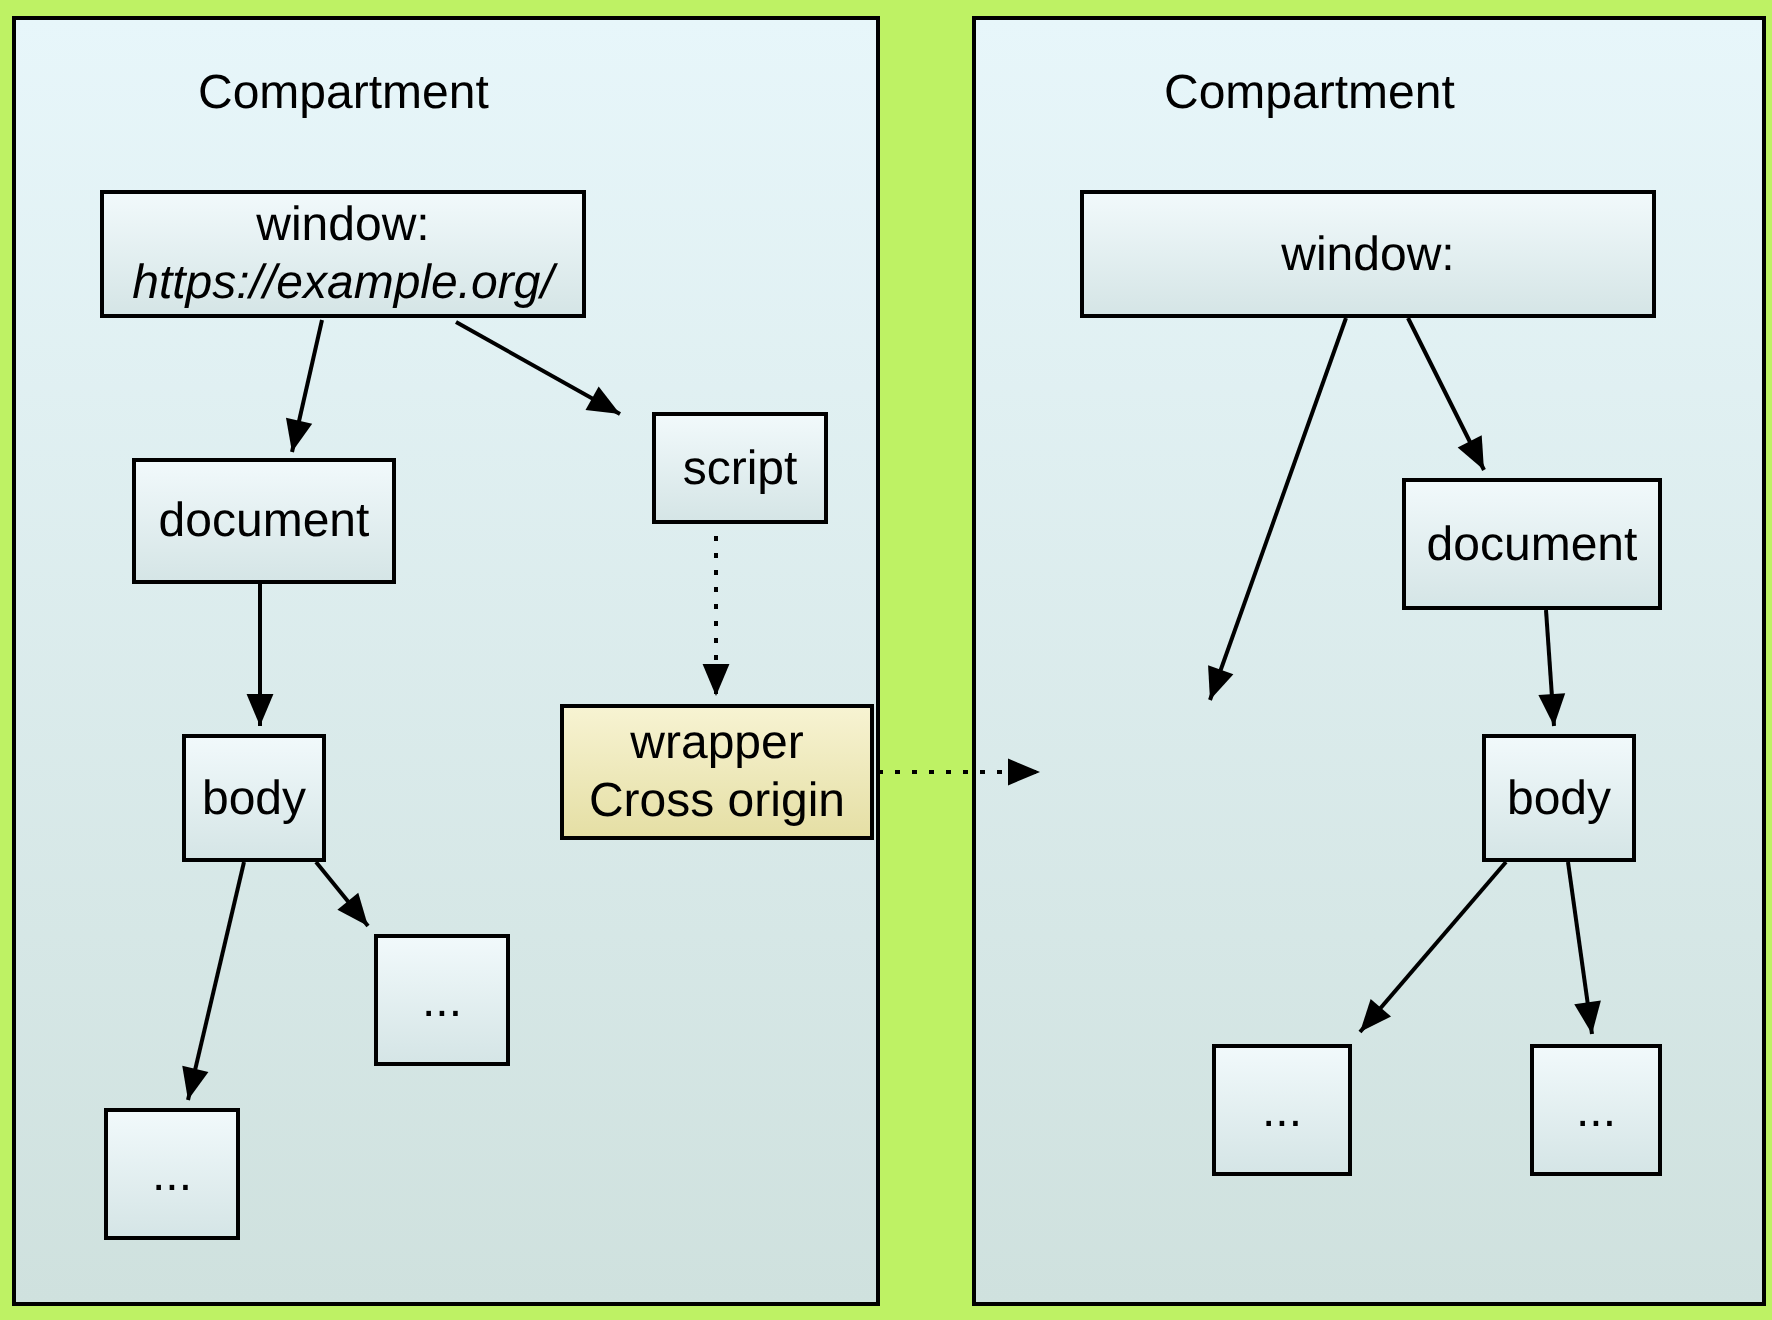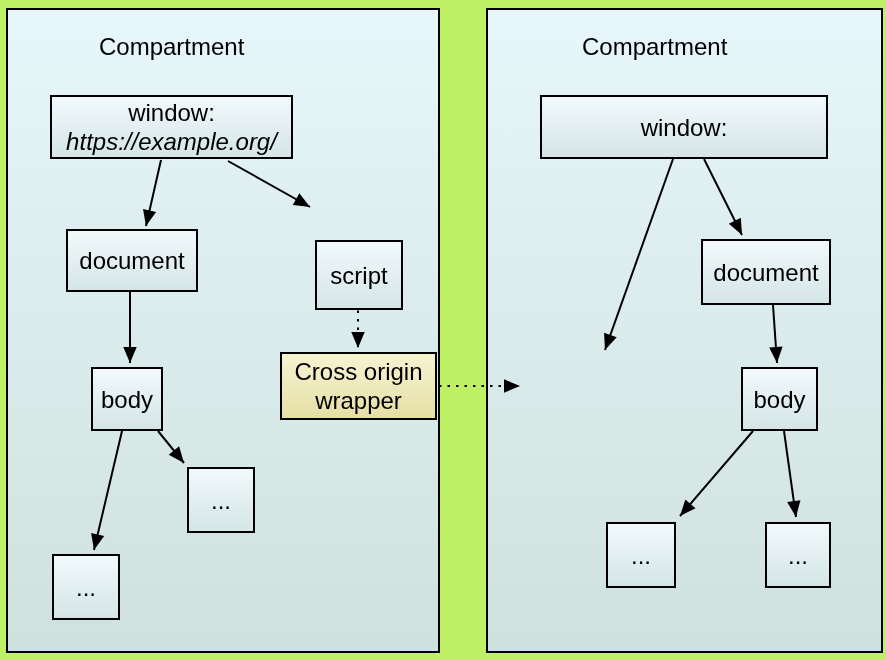--- a/index.html
+++ b/index.html
@@ -89,39 +89,39 @@
 
   <div class="node" style="left:50px; top:95px; width:243px; height:64px;">
     <span>window:</span>
     <span class="url">https://example.org/</span>
   </div>
 
   <div class="node" style="left:66px; top:229px; width:132px; height:63px;">
     <span>document</span>
   </div>
 
-  <div class="node" style="left:315px; top:206px; width:88px; height:70px;margin-top:34px;">
+  <div class="node" style="left:326px; top:206px; width:88px; height:56px;">
     <span>script</span>
   </div>
 
   <div class="node" style="left:91px; top:367px; width:72px; height:64px;">
     <span>body</span>
   </div>
 
   <div class="node" style="left:52px; top:554px; width:68px; height:66px;">
     <span>...</span>
   </div>
 
   <div class="node" style="left:187px; top:467px; width:68px; height:66px;">
     <span>...</span>
   </div>
 
   <div class="node wrapper" style="left:280px; top:352px; width:157px; height:68px;">
+    <span>wrapper</span>
     <span>Cross origin</span>
-    <span>wrapper</span>
   </div>
 
   <div class="node" style="left:540px; top:95px; width:288px; height:64px;">
     <span>window:</span>
   </div>
 
 
   <div class="node" style="left:701px; top:239px; width:130px; height:66px;">
     <span>document</span>
   </div>

